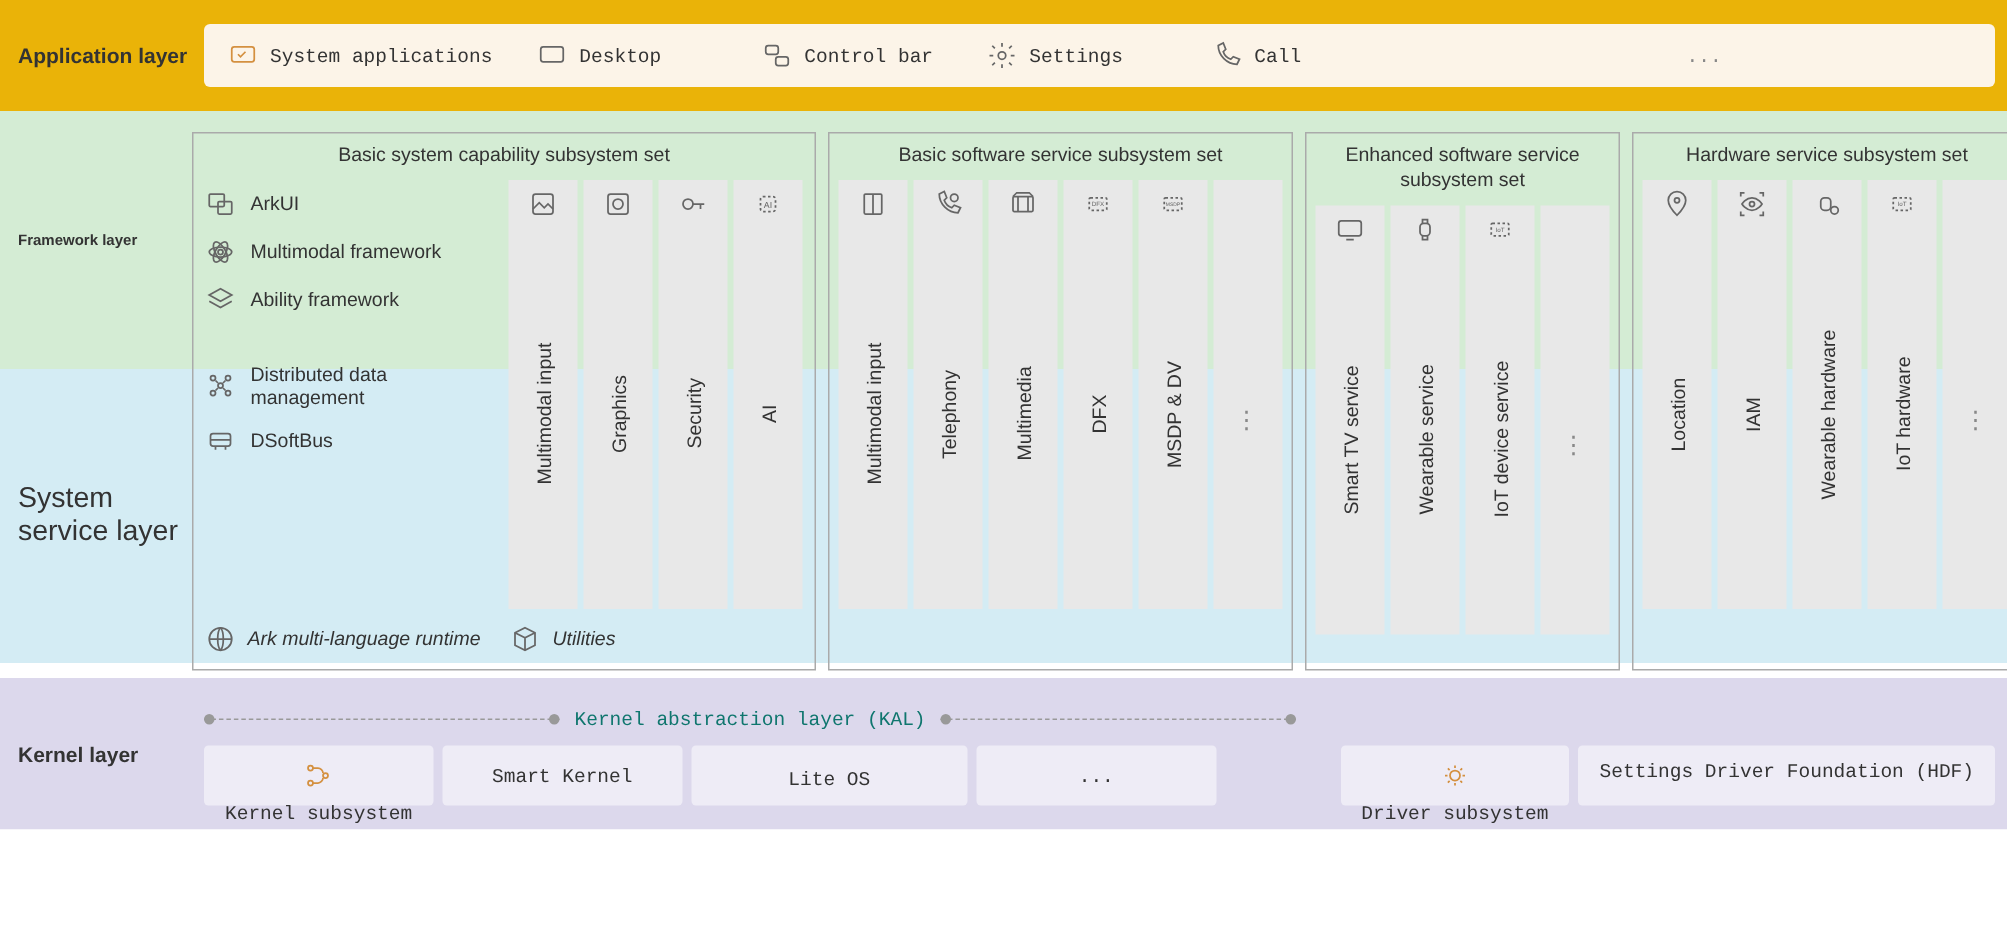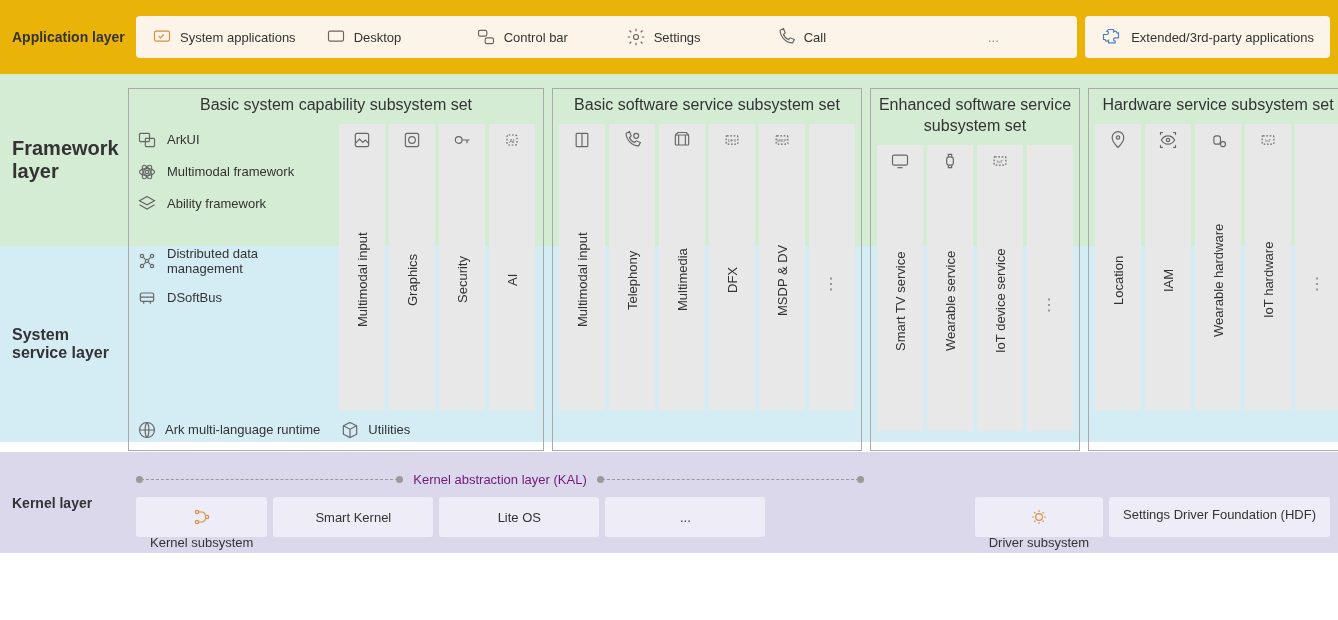--- a/index.html
+++ b/index.html
@@ -1,63 +1,63 @@
 <!DOCTYPE html>
 <html><head>
 <meta charset="utf-8">
 <style>
 * { box-sizing: border-box; margin: 0; padding: 0; }
 body { font-family: Arial, sans-serif; font-size: 13px; color: #333; width: 1338px; }
 
 .layer { display: flex; align-items: stretch; }
 .layer-label { width: 128px; display: flex; align-items: center; font-weight: bold; font-size: 14px; padding-left: 12px; }
-.layer-content { flex: 1; padding: 8px; }
+.layer-content { flex: 1; padding: 8px; font-family: Liberation Mono, monospace; }
 
 
 .app-layer { background: #eab308; padding: 8px 0; }
 .app-row { display: flex; gap: 8px; align-items: center; }
 .app-box { background: #fcf4e8; border-radius: 4px; padding: 10px 16px; display: flex; align-items: center; gap: 10px; height: 42px; }
 .app-box.wide { flex: 1; justify-content: flex-start; gap: 30px; }
 .app-item { display: flex; align-items: center; gap: 8px; min-width: 120px; }
 .app-ellipsis { flex: 1; text-align: center; color: #888; }
 
 
 .fs-wrapper { position: relative; }
 .fw-bg { background: #d4ecd4; height: 172px; }
 .svc-bg { background: #d4ecf4; height: 196px; }
-.fs-label-fw { position: absolute; top: 0; height: 172px; width: 128px; display: flex; align-items: center; font-weight: bold; font-size: 20px; padding-left: 12px; }
-.fs-label-svc { position: absolute; top: 172px; height: 196px; width: 128px; display: flex; align-items: center; font-weight: bold; font-size: 16px; padding-left: 12px; }
+.fs-label-fw { position: absolute; top: 0; height: 172px; width: 128px; display: flex; align-items: center; font-weight: bold; font-size: 10px; padding-left: 12px; }
+.fs-label-svc { position: absolute; top: 172px; height: 196px; width: 128px; display: flex; align-items: center; font-weight: normal; font-size: 19px; padding-left: 12px; }
 .fs-content { position: absolute; top: 14px; left: 128px; right: 8px; display: flex; gap: 8px; }
 
 .subsystem { border: 1px solid #aaa; padding: 4px 6px 6px; position: relative; }
-.subsystem-title { text-align: center; font-size: 16px; padding: 2px 0 8px; line-height: 1.3; }
+.subsystem-title { text-align: center; font-size: 13px; padding: 2px 0 8px; line-height: 1.3; }
 
 .sub-basic { flex: 0 0 416px; }
 .sub-soft { flex: 0 0 290px; }
 .sub-enh { flex: 0 0 188px; }
 .sub-hw { flex: 0 0 244px; }
 
 .basic-body { display: flex; gap: 4px; }
 .basic-left { flex: 0 0 200px; }
 .fw-item { display: flex; align-items: center; gap: 10px; padding: 6px 2px; }
 .svc-spacer { height: 20px; }
 
 .vcols { display: flex; gap: 4px; }
 .vcol { background: #e8e8e8; width: 46px; height: 286px; display: flex; flex-direction: column; align-items: center; padding-top: 6px; }
 .vcol-icon { height: 28px; display: flex; align-items: center; justify-content: center; }
 .vcol-text { writing-mode: vertical-rl; transform: rotate(180deg); flex: 1; text-align: center; display: flex; align-items: center; justify-content: center; padding: 10px 0; font-size: 13px; }
 .vcol.dots .vcol-text { writing-mode: horizontal-tb; transform: none; }
 
-.basic-bottom { display: flex; gap: 20px; padding: 10px 2px 4px; }
+.basic-bottom { display: flex; gap: 20px; padding: 10px 2px 4px; font-style: italic; }
 .bottom-item { display: flex; align-items: center; gap: 8px; }
 
 
 .kernel-layer { background: #dcd8ec; padding: 8px 0; margin-top: 10px; }
 .kernel-content { }
-.kal-row { display: flex; align-items: center; gap: 10px; color: #701a75; padding: 4px 0 10px; width: 728px; }
+.kal-row { display: flex; align-items: center; gap: 10px; color: #0f766e; padding: 4px 0 10px; width: 728px; }
 .kal-line { flex: 1; border-top: 1px dashed #999; position: relative; }
 .kal-line::before, .kal-line::after { content: ''; position: absolute; top: -4px; width: 7px; height: 7px; background: #999; border-radius: 50%; }
 .kal-line.left::after { right: 0; } .kal-line.left::before { display:none; }
 .kal-line.right::before { left: 0; } .kal-line.right::after { display:none; }
 .kal-line.left::before { left: 0; display:block; }
 .kal-line.right::after { right: 0; display:block; }
 
 .kernel-row { display: flex; gap: 8px; }
 .kernel-group { display: flex; gap: 6px; }
 .kernel-box { background: #eeecf6; border-radius: 3px; padding: 10px 14px; display: flex; align-items: center; gap: 8px; height: 40px; flex-direction: column; }
@@ -116,28 +116,20 @@
         <div class="app-item">
           <span class="icon">
               <svg viewBox="0 0 24 24">
                 <path d="M5 4c0 8 7 15 15 15l2-4-5-2-2 2c-3-1-5-3-6-6l2-2-2-5-4 2z"></path>
               </svg>
             </span>
           <span>Call</span>
         </div>
         <div class="app-ellipsis">...</div>
       </div>
-      <div class="app-box">
-        <span class="icon blue">
-            <svg viewBox="0 0 24 24">
-              <path d="M9 3h6v4a2 2 0 1 1 4 0h2v6h-4a2 2 0 1 0 0 4v2H9v-4a2 2 0 1 1-4 0H3V9h4a2 2 0 1 0 0-4z"></path>
-            </svg>
-          </span>
-        <span>Extended/3rd-party applications</span>
-      </div>
     </div>
   </div>
 </div>
 
 <div class="fs-wrapper">
   <div class="fw-bg"></div>
   <div class="svc-bg"></div>
   <div class="fs-label-fw">Framework layer</div>
   <div class="fs-label-svc">System service layer</div>
 
@@ -419,21 +411,21 @@
                 <circle cx="6" cy="18" r="2"></circle>
                 <circle cx="18" cy="12" r="2"></circle>
                 <path d="M8 6h4c2 0 4 2 4 4M8 18h4c2 0 4-2 4-4"></path>
               </svg>
             </span>
           <span>Kernel subsystem</span>
         </div>
         <div class="kernel-box" style="width:160px;justify-content:center">
             <span>Smart Kernel</span>
           </div>
-        <div class="kernel-box" style="width:160px;justify-content:center">
+        <div class="kernel-box" style="width:184px;justify-content:flex-end">
             <span>Lite OS</span>
           </div>
         <div class="kernel-box" style="width:160px;justify-content:center">
             <span>...</span>
           </div>
       </div>
       <div class="kernel-spacer"></div>
       <div class="kernel-group">
         <div class="kernel-box">
           <span class="icon accent">

